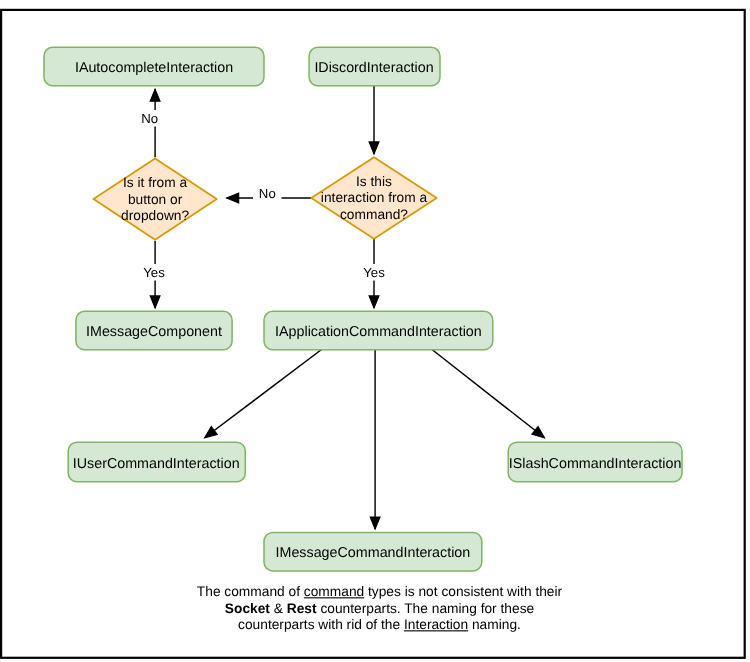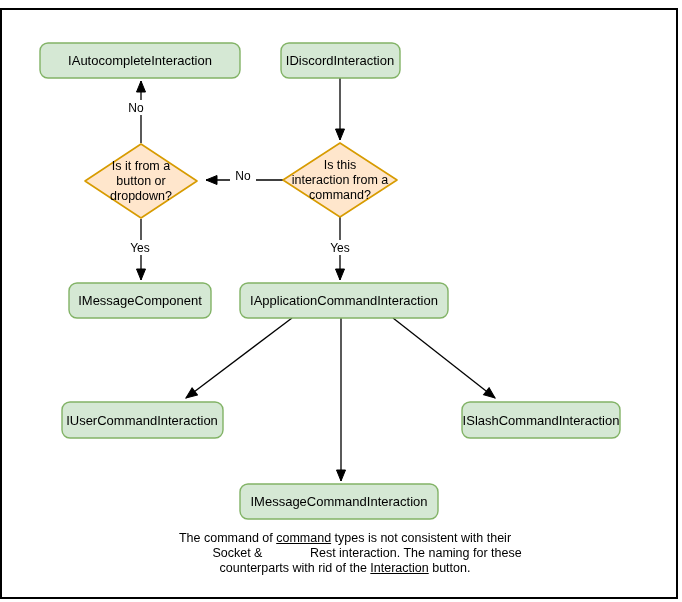--- a/index.html
+++ b/index.html
@@ -19,21 +19,21 @@
   .edge{stroke:#000000;stroke-width:1.3;fill:none;}
   .edge-label-bg{fill:#ffffff;}
   .edge-label{font-family:"Liberation Sans",sans-serif;font-size:12px;fill:#000000;text-anchor:middle;}
   .caption{
     position:absolute;
     left:140px;top:531px;width:410px;
     text-align:center;
     font-size:12.5px;line-height:15px;color:#000000;
   }
   .caption .u{text-decoration:underline;}
-  .caption .b{font-weight:normal;margin-left:44px;}
+  .caption .b{font-weight:bold;}
 </style>
 </head>
 <body>
 
 <div class="stage">
   <svg width="682" height="602" viewBox="0 0 682 602">
     <defs>
       <marker id="arr" markerUnits="userSpaceOnUse" markerWidth="14" markerHeight="12" refX="12" refY="5.5" orient="auto">
         <path d="M1,1 L12,5.5 L1,10 Z" fill="#000000" stroke="#000000"></path>
       </marker>
@@ -105,16 +105,16 @@
     <g>
       <polygon class="decision-poly" points="340,143 397,180 340,217 283,180"></polygon>
       <text class="decision-label" x="340" y="169">Is this</text>
       <text class="decision-label" x="340" y="184">interaction from a</text>
       <text class="decision-label" x="340" y="199">command?</text>
     </g>
   </svg>
 
   <div class="caption">
     <div><span>The command of </span><span class="u">command</span><span> types is not consistent with their</span></div>
-    <div><span class="b">Socket</span><span> &amp; </span><span class="b">Rest</span><span> interaction. The naming for these</span></div>
-    <div><span>counterparts with rid of the </span><span class="u">Interaction</span><span> button.</span></div>
+    <div><span class="b">Socket</span><span> &amp; </span><span class="b">Rest</span><span> counterparts. The naming for these</span></div>
+    <div><span>counterparts with rid of the </span><span class="u">Interaction</span><span> naming.</span></div>
   </div>
 </div>
 
 </body></html>

